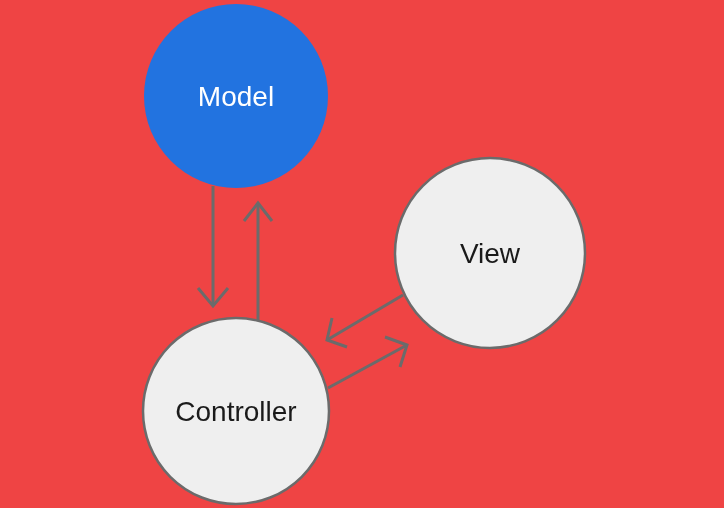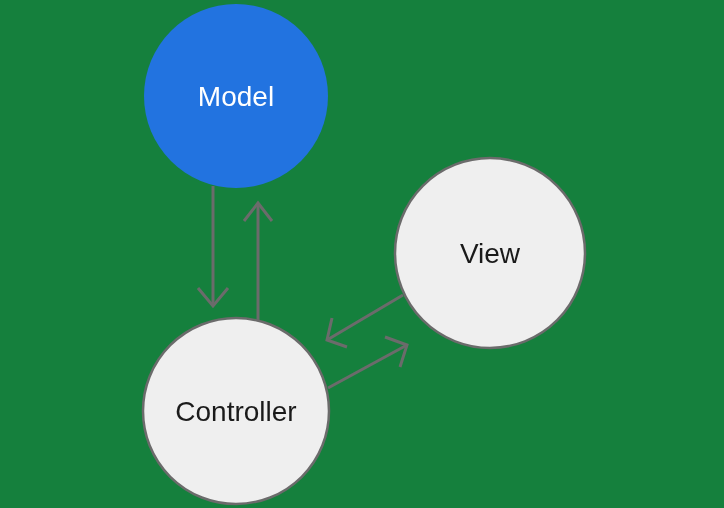--- a/index.html
+++ b/index.html
@@ -4,21 +4,21 @@
 <style>
   html, body {
     margin: 0;
     padding: 0;
     background: #ffffff;
   }
   .canvas {
     position: relative;
     width: 724px;
     height: 508px;
-    background: #15803d;
+    background: #ef4444;
     overflow: hidden;
   }
   svg {
     display: block;
     font-family: "Liberation Sans", "DejaVu Sans", sans-serif;
   }
   .arrow-shaft, .arrow-head {
     stroke: #6b6b6b;
     stroke-width: 3;
     fill: none;

